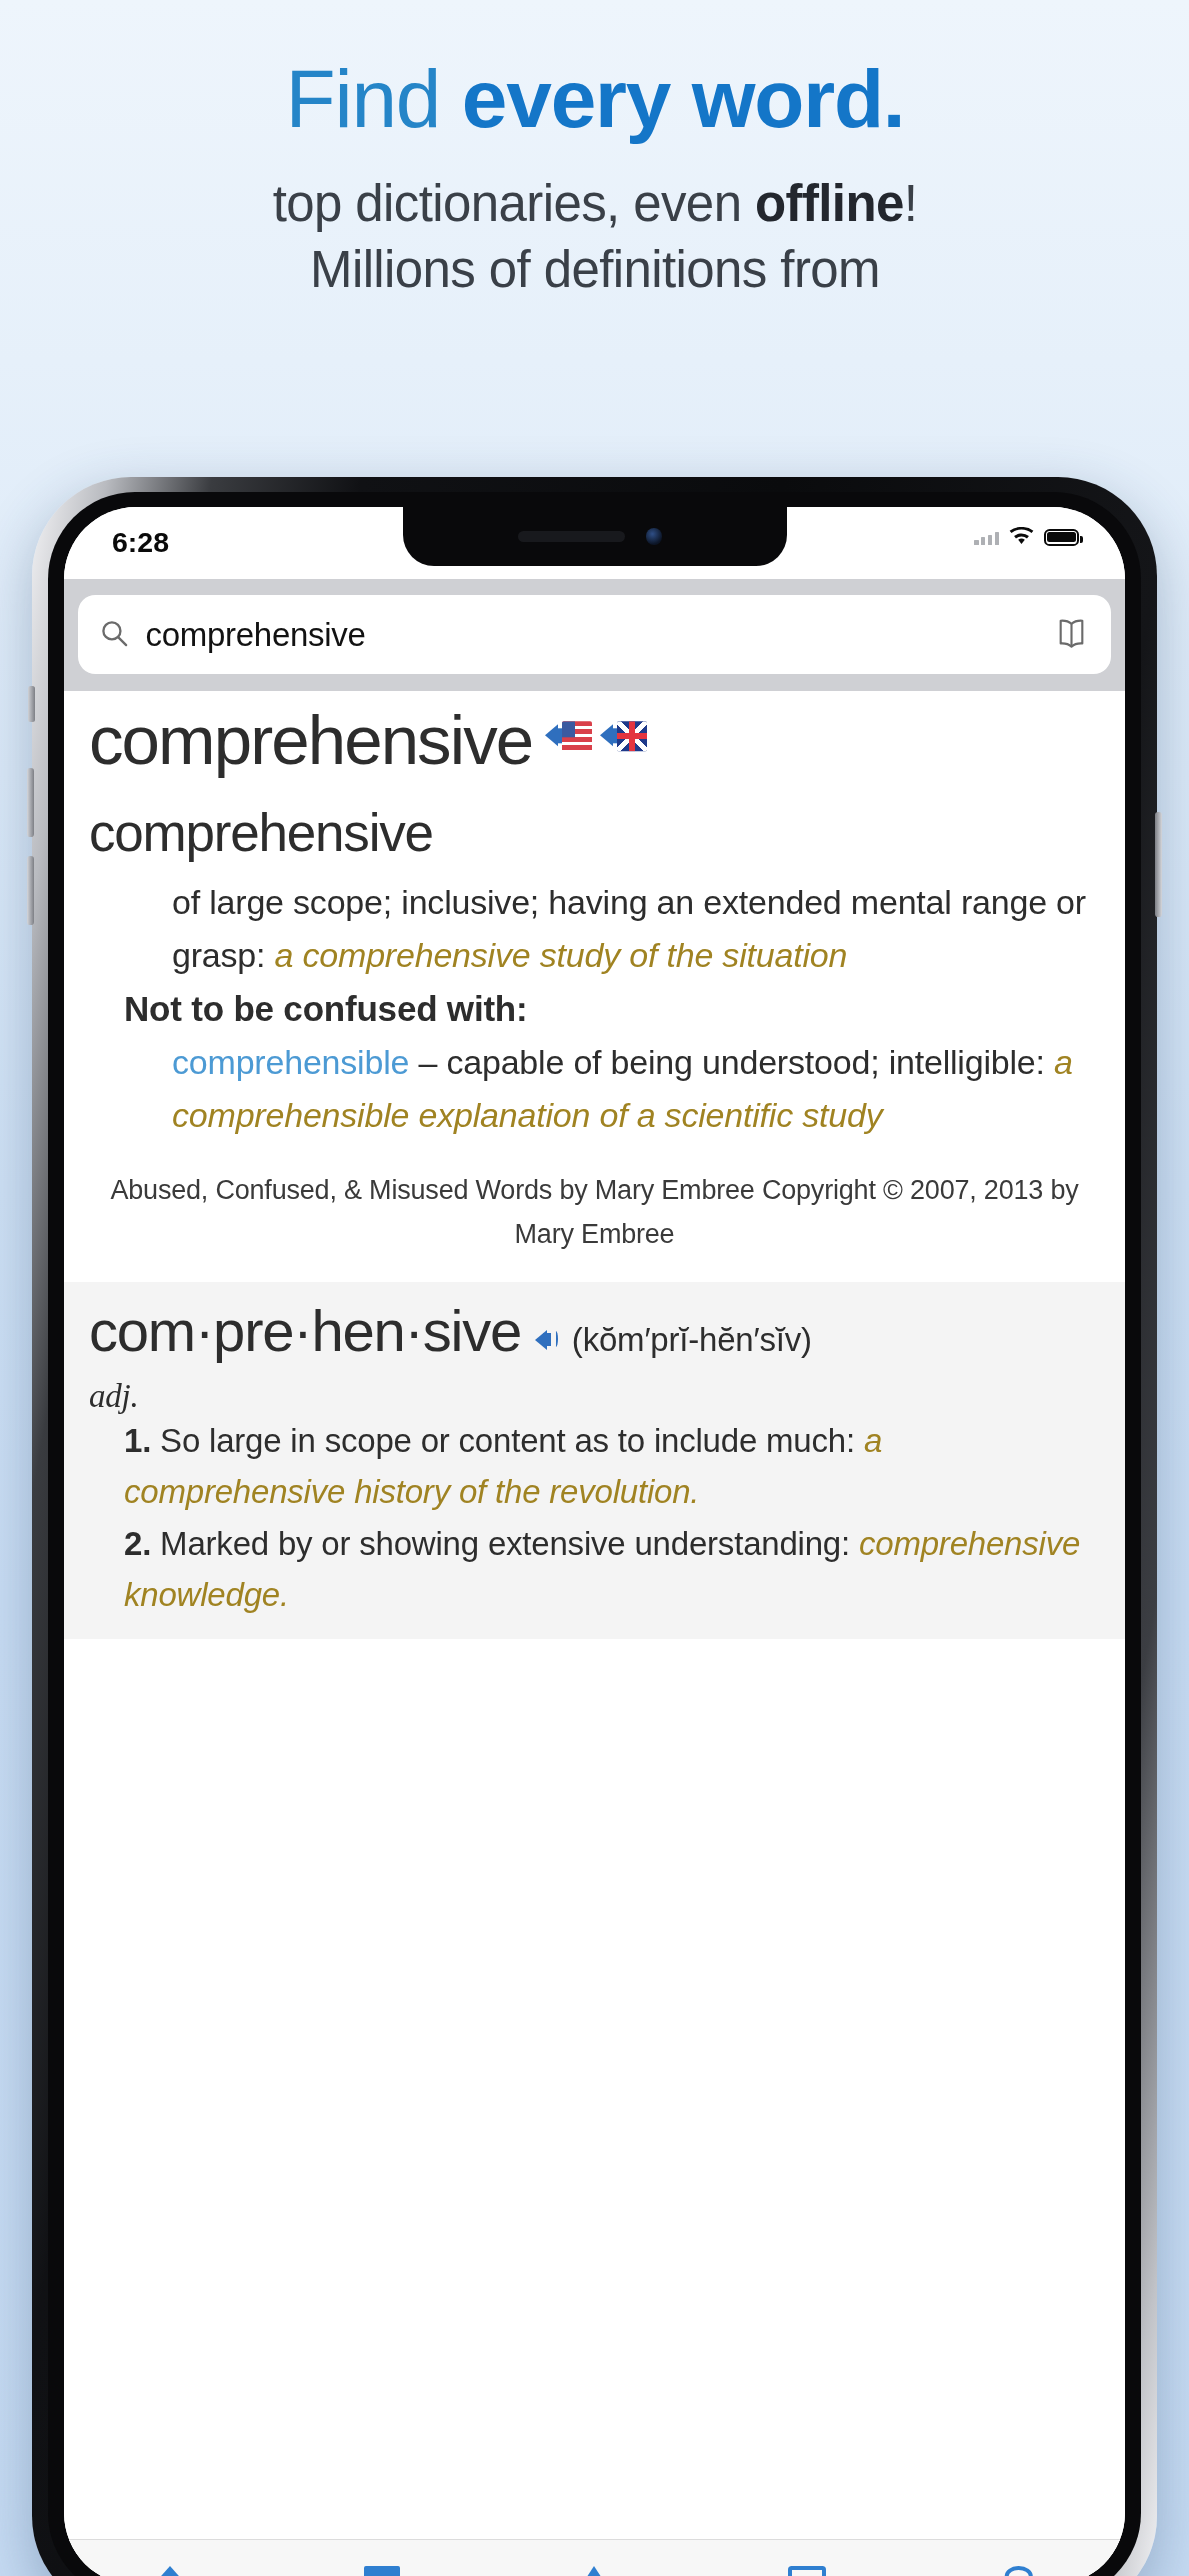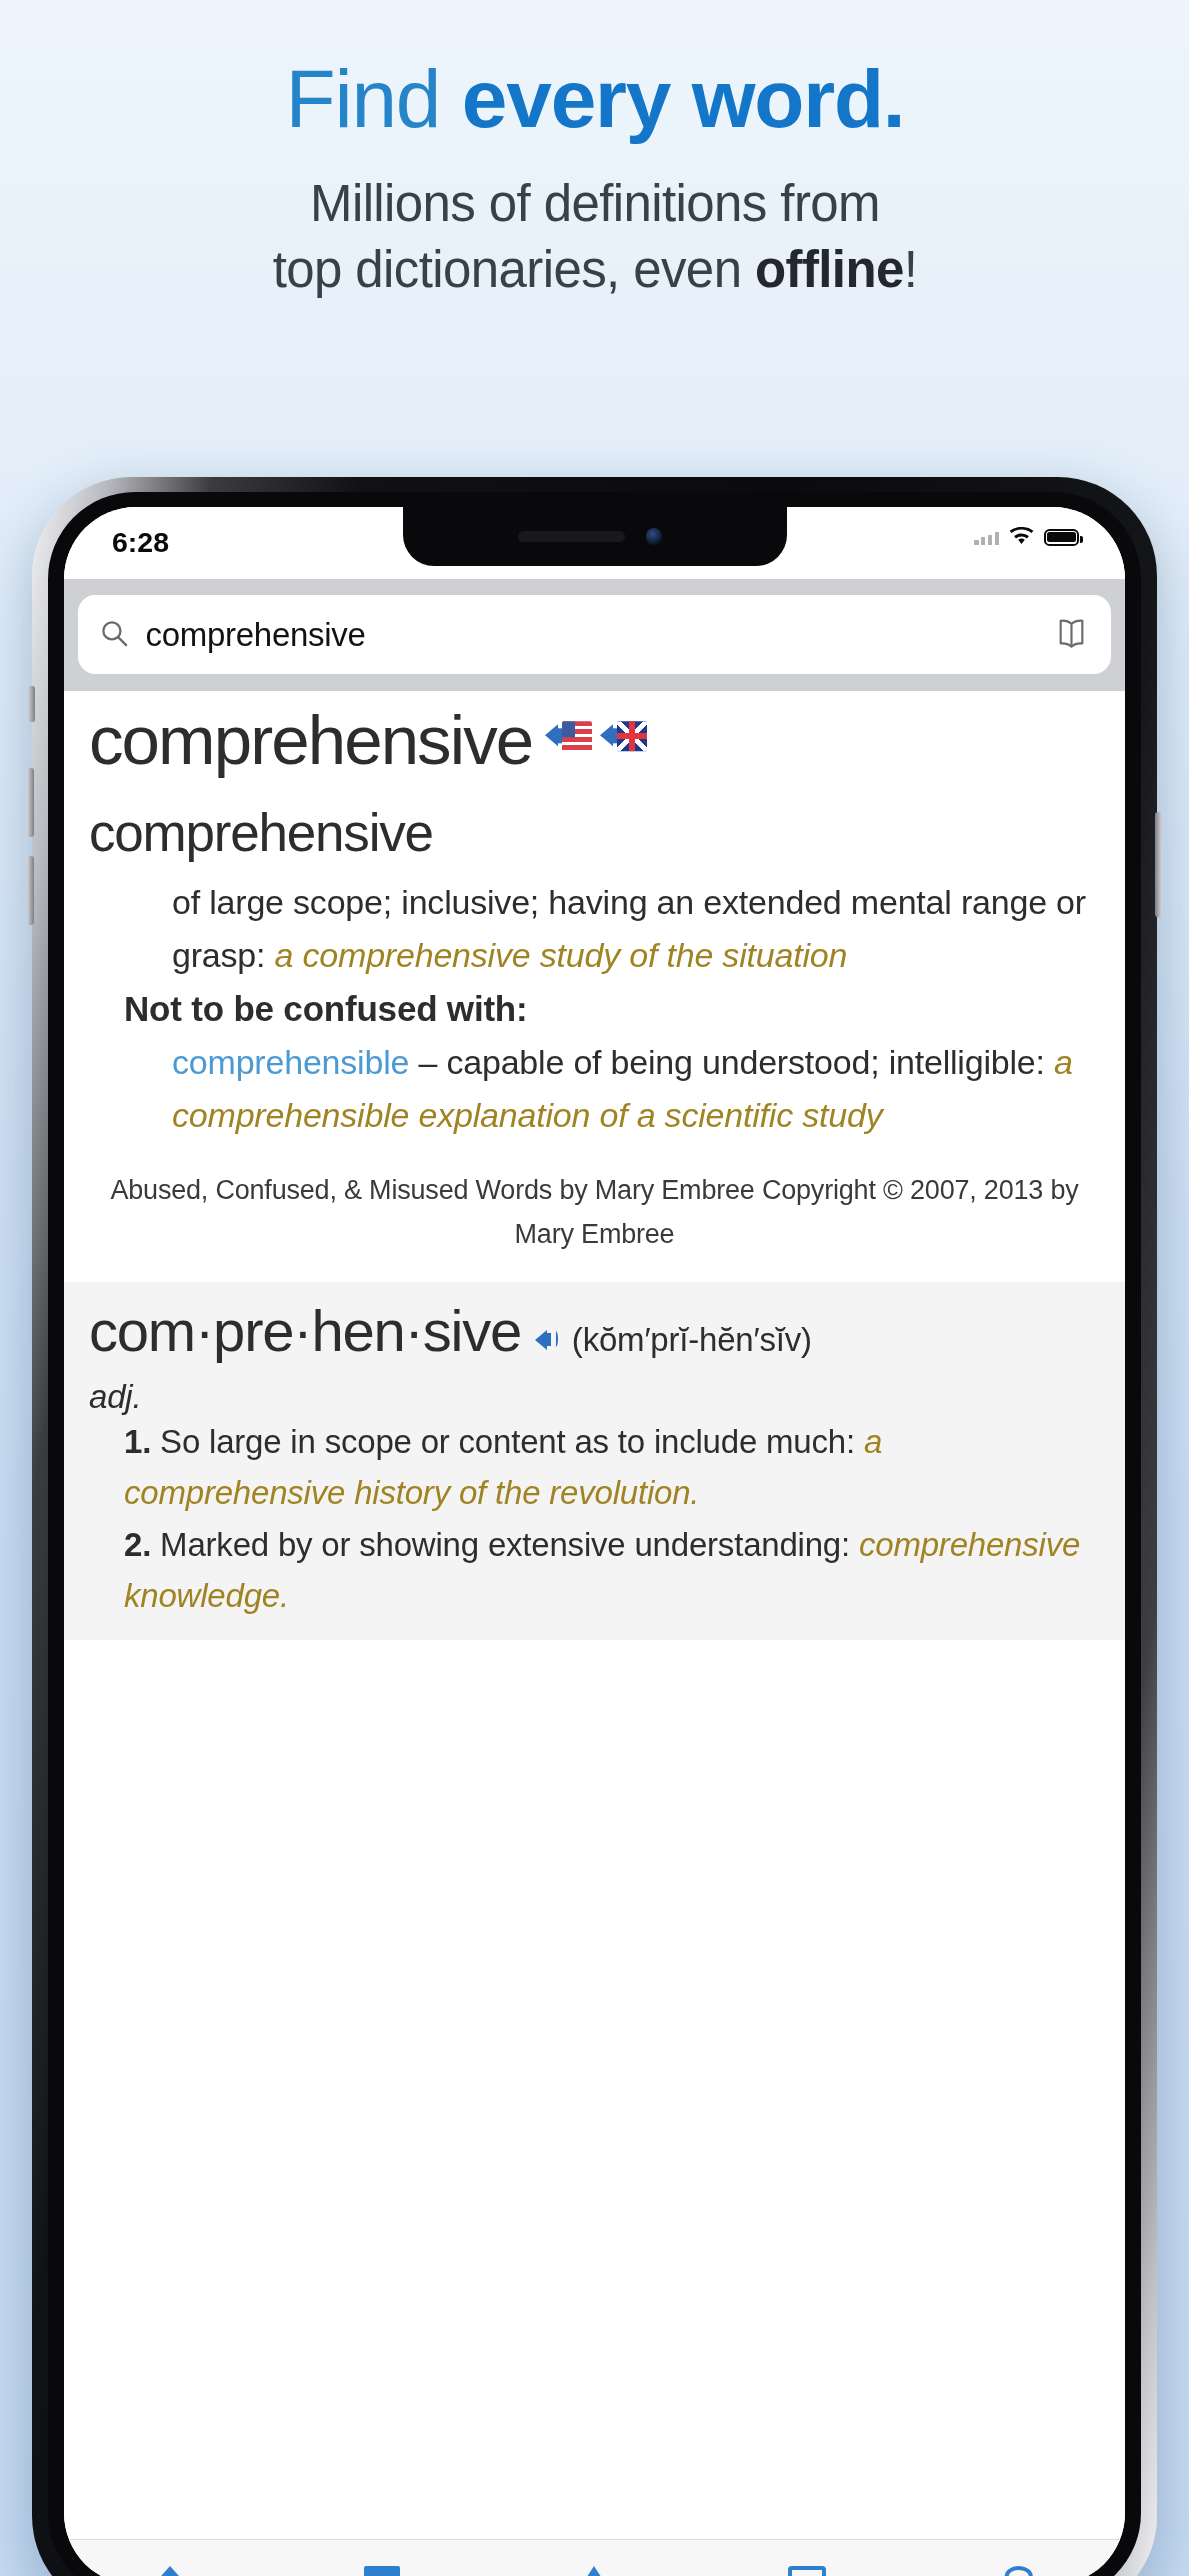--- a/index.html
+++ b/index.html
@@ -148,21 +148,21 @@
   .entry2-head{
     font-size:58px;line-height:1.14;color:#2d2d2d;letter-spacing:-1.2px;
   }
   .spk-blue{display:inline-block;width:28.5px;height:25px;position:relative;vertical-align:-1.2px;margin:0 8.7px 0 13.6px;}
   .spk-blue .t{position:absolute;left:0;top:2.5px;width:0;height:0;
     border-top:10px solid transparent;border-bottom:10px solid transparent;border-right:12.4px solid #2f6fbe;}
   .spk-blue .b{position:absolute;left:8.7px;top:6.2px;width:8px;height:12.4px;background:#2f6fbe;}
   .spk-blue .w{position:absolute;left:18.6px;top:4.3px;width:2.5px;height:16px;
     border-right:2.5px solid #2f6fbe;border-radius:0 50% 50% 0;}
   .pron{font-size:33px;color:#2d2d2d;letter-spacing:-0.2px;}
-  .pos{font-size:33px;font-style:italic;color:#2d2d2d;margin-top:13.6px;letter-spacing:-0.2px;}
+  .pos{font-size:33px;font-style:italic;color:#2d2d2d;margin-top:13.6px;letter-spacing:-0.2px;font-family:Liberation Serif, serif;}
   .numdef{font-size:33px;line-height:1.56;color:#2d2d2d;padding-left:35px;letter-spacing:-0.2px;}
   .numdef b{font-weight:700;}
 
   
   .toolbar{
     position:absolute;left:0;bottom:0;width:1061px;height:46px;
     background:#f7f7f7;border-top:1.9px solid #dcdcdc;
     display:flex;align-items:flex-start;justify-content:space-around;
     padding-top:26px;box-sizing:border-box;z-index:8;
   }
@@ -179,22 +179,22 @@
     border:4.3px solid #2f7fd0;background:none;box-sizing:border-box;}
 </style>
 </head>
 <body>
 
 <div class="promo">
   <div class="promo-head">
     <span>Find </span><span class="hl">every word</span><span class="dot">.</span>
   </div>
   <div class="promo-sub">
+    <div><span>top dictionaries, even </span><b>offline</b><span>!</span></div>
     <div>Millions of definitions from</div>
-    <div><span>top dictionaries, even </span><b>offline</b><span>!</span></div>
   </div>
 </div>
 
 <div class="phone">
   <div class="phone-shell"></div>
   <div class="btn-mute"></div>
   <div class="btn-volup"></div>
   <div class="btn-voldn"></div>
   <div class="btn-power"></div>
   <div class="phone-bezel"></div>

